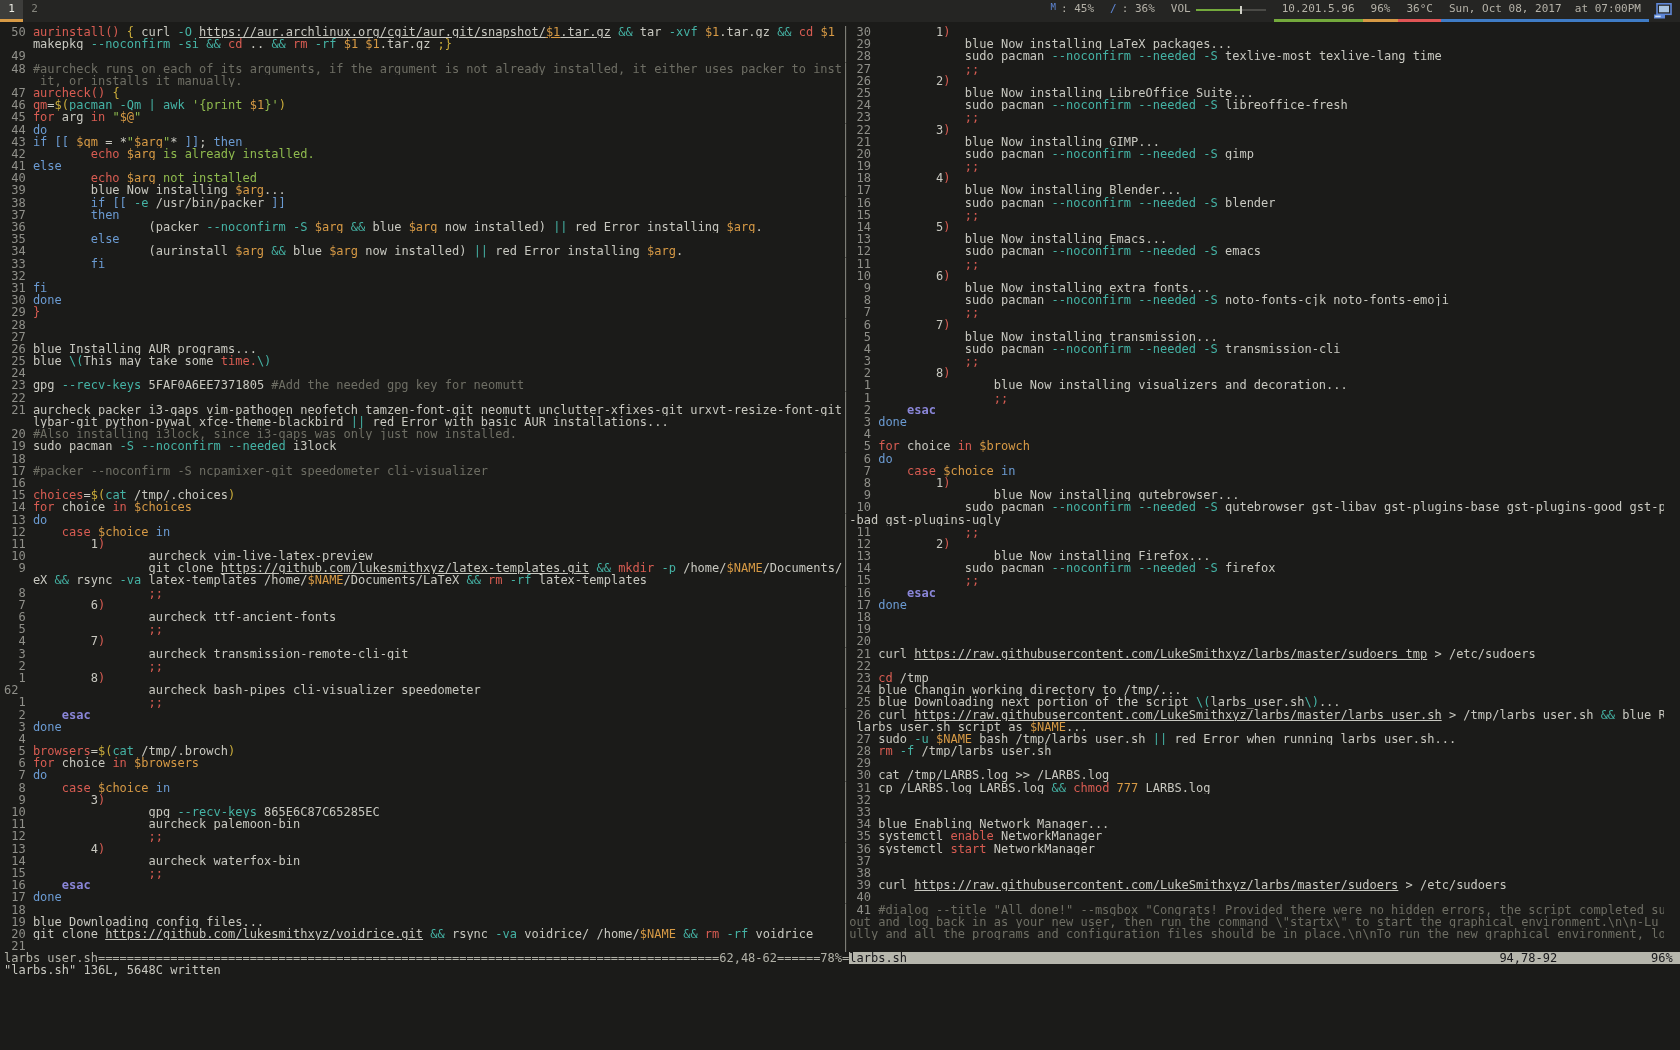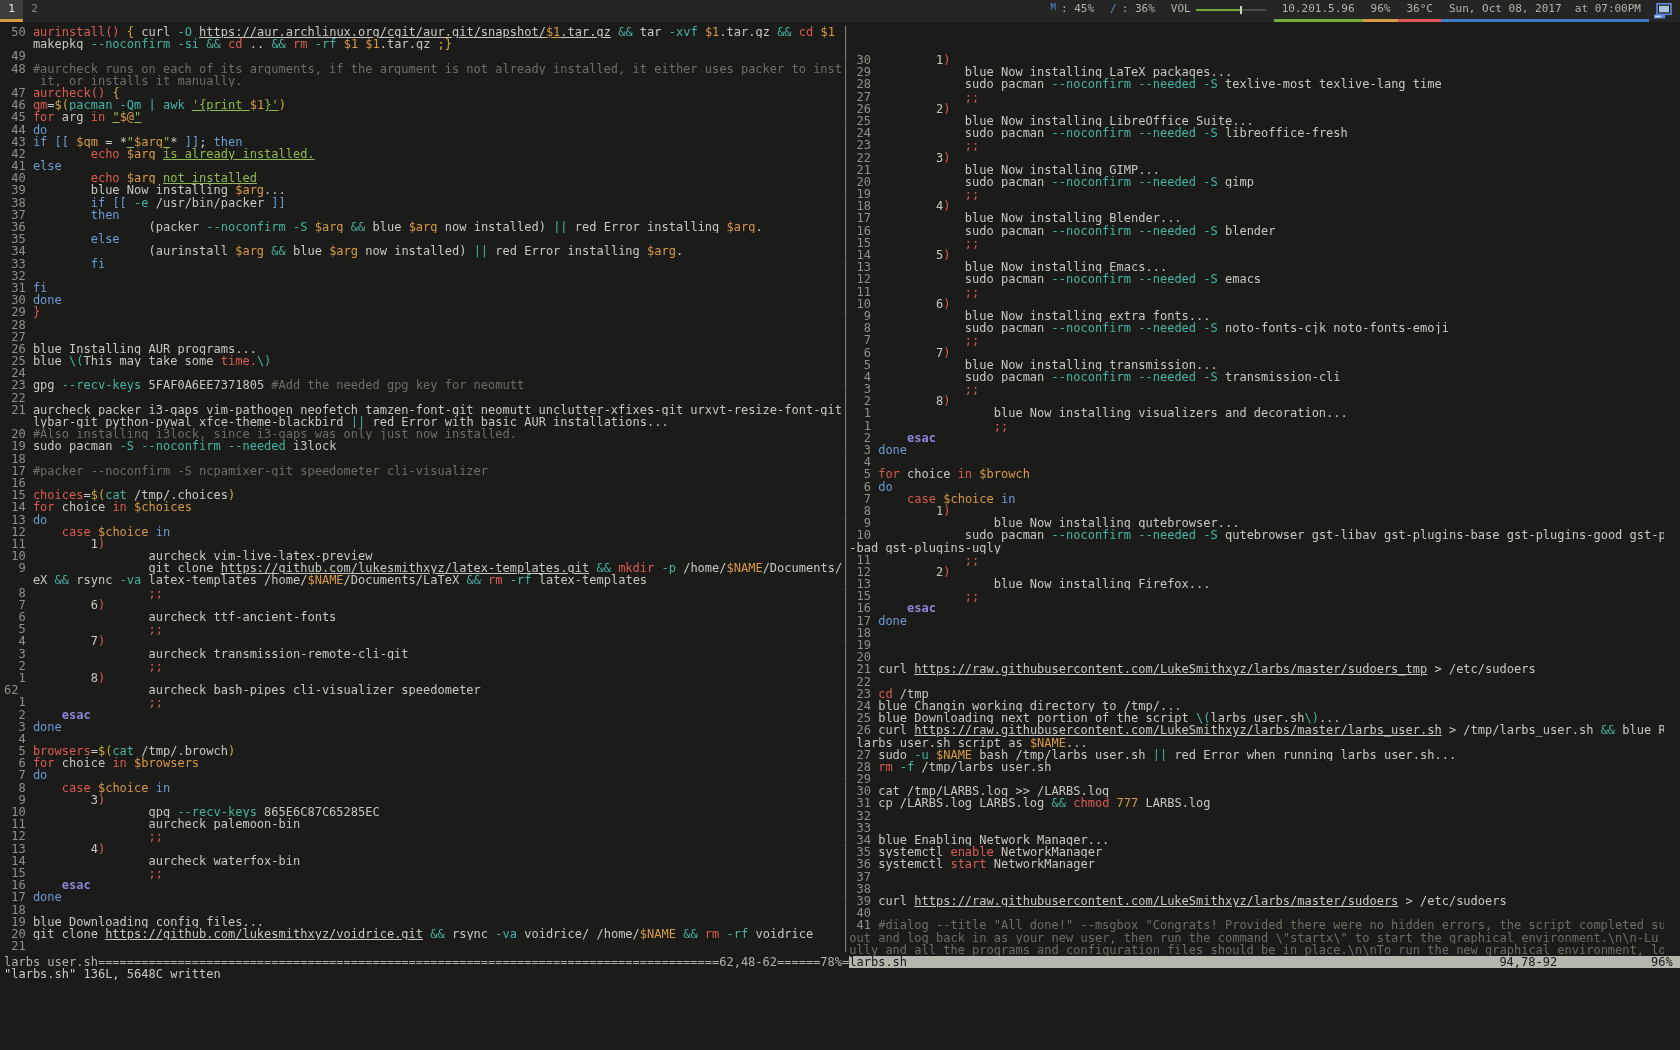--- a/index.html
+++ b/index.html
@@ -21,28 +21,28 @@
   .ul-orange{border-bottom-color:var(--accent_orange);}
   .ul-red{border-bottom-color:var(--ul_red);}
   .ul-blue{border-bottom-color:var(--ul_blue);}
   .vol-track{width:70px;height:2px;background:#4a4a46;position:relative;display:inline-block;}
   .vol-fill{position:absolute;left:0;top:0;height:2px;background:var(--ul_green);}
   .vol-knob{position:absolute;top:-3px;width:2px;height:8px;background:#cfcfc7;}
   .pc-icon{display:flex;align-items:center;padding:0 4px;}
   
   .content{display:flex;padding:4px 16px 0 4px;}
   .pane{width:116ch;overflow:hidden;}
-  .pane-right{flex:1;overflow:hidden;margin-top:28px;}
+  .pane-right{flex:1;overflow:hidden;}
   .divider{width:1ch;overflow:hidden;color:#8a8a82;}
   .row{height:12.2px;white-space:pre;overflow:hidden;}
   .num{display:inline-block;width:3ch;margin-right:1ch;text-align:right;color:var(--linenr);}
   .num.cur{text-align:left;}
   .sg-w{color:var(--fg);} .sg-c{color:var(--comment);} .sg-r{color:var(--red);}
   .sg-o{color:var(--orange);} .sg-y{color:var(--yellow);} .sg-t{color:var(--teal);}
-  .sg-b{color:var(--blue);} .sg-p{color:var(--purple);font-weight:bold;} .sg-g{color:var(--green);text-decoration:underline;}
+  .sg-b{color:var(--blue);} .sg-p{color:var(--purple);font-weight:bold;} .sg-g{color:var(--green);}
   .sg-u{color:var(--fg);text-decoration:underline;}
   .sg-v{color:var(--orange);text-decoration:underline;}
   .sg-m{background:var(--cursor);color:#1b1b19;}
   
   .statusrow{display:flex;height:12.2px;white-space:pre;padding-left:4px;}
   .st-left{width:117ch;display:flex;overflow:hidden;color:var(--status_text);}
   .st-fill{flex:1;overflow:hidden;}
   .st-right{flex:1;display:flex;overflow:hidden;background:var(--status_active_bg);color:#17171a;}
   .st-rfill{flex:1;}
   .msgrow{height:12.2px;white-space:pre;color:var(--fg);padding-left:4px;}
@@ -276,20 +276,21 @@
         <div class="row"><span class="num">5</span><span class="sg-r">for</span><span class="sg-w"> choice </span><span class="sg-r">in</span><span class="sg-w"> </span><span class="sg-o">$browch</span></div>
         <div class="row"><span class="num">6</span><span class="sg-b">do</span></div>
         <div class="row"><span class="num">7</span><span class="sg-w">    </span><span class="sg-r">case</span><span class="sg-w"> </span><span class="sg-o">$choice</span><span class="sg-w"> </span><span class="sg-b">in</span></div>
         <div class="row"><span class="num">8</span><span class="sg-w">        1</span><span class="sg-r">)</span></div>
         <div class="row"><span class="num">9</span><span class="sg-w">                blue Now installing qutebrowser...</span></div>
         <div class="row"><span class="num">10</span><span class="sg-w">            sudo pacman </span><span class="sg-t">--noconfirm</span><span class="sg-w"> </span><span class="sg-t">--needed</span><span class="sg-w"> </span><span class="sg-t">-S</span><span class="sg-w"> qutebrowser gst-libav gst-plugins-base gst-plugins-good gst-plugins</span></div>
         <div class="row"><span class="sg-w">-bad gst-plugins-ugly</span></div>
         <div class="row"><span class="num">11</span><span class="sg-w">            </span><span class="sg-r">;;</span></div>
         <div class="row"><span class="num">12</span><span class="sg-w">        2</span><span class="sg-r">)</span></div>
         <div class="row"><span class="num">13</span><span class="sg-w">                blue Now installing Firefox...</span></div>
+        <div class="row"><span class="num">14</span><span class="sg-w">            sudo pacman </span><span class="sg-t">--noconfirm</span><span class="sg-w"> </span><span class="sg-t">--needed</span><span class="sg-w"> </span><span class="sg-t">-S</span><span class="sg-w"> firefox</span></div>
         <div class="row"><span class="num">15</span><span class="sg-w">            </span><span class="sg-r">;;</span></div>
         <div class="row"><span class="num">16</span><span class="sg-w">    </span><span class="sg-p">esac</span></div>
         <div class="row"><span class="num">17</span><span class="sg-b">done</span></div>
         <div class="row"><span class="num">18</span></div>
         <div class="row"><span class="num">19</span></div>
         <div class="row"><span class="num">20</span></div>
         <div class="row"><span class="num">21</span><span class="sg-w">curl </span><span class="sg-u">https://raw.githubusercontent.com/LukeSmithxyz/larbs/master/sudoers_tmp</span><span class="sg-w"> &gt; /etc/sudoers</span></div>
         <div class="row"><span class="num">22</span></div>
         <div class="row"><span class="num">23</span><span class="sg-r">cd</span><span class="sg-w"> /tmp</span></div>
         <div class="row"><span class="num">24</span><span class="sg-w">blue Changin working directory to /tmp/...</span></div>

